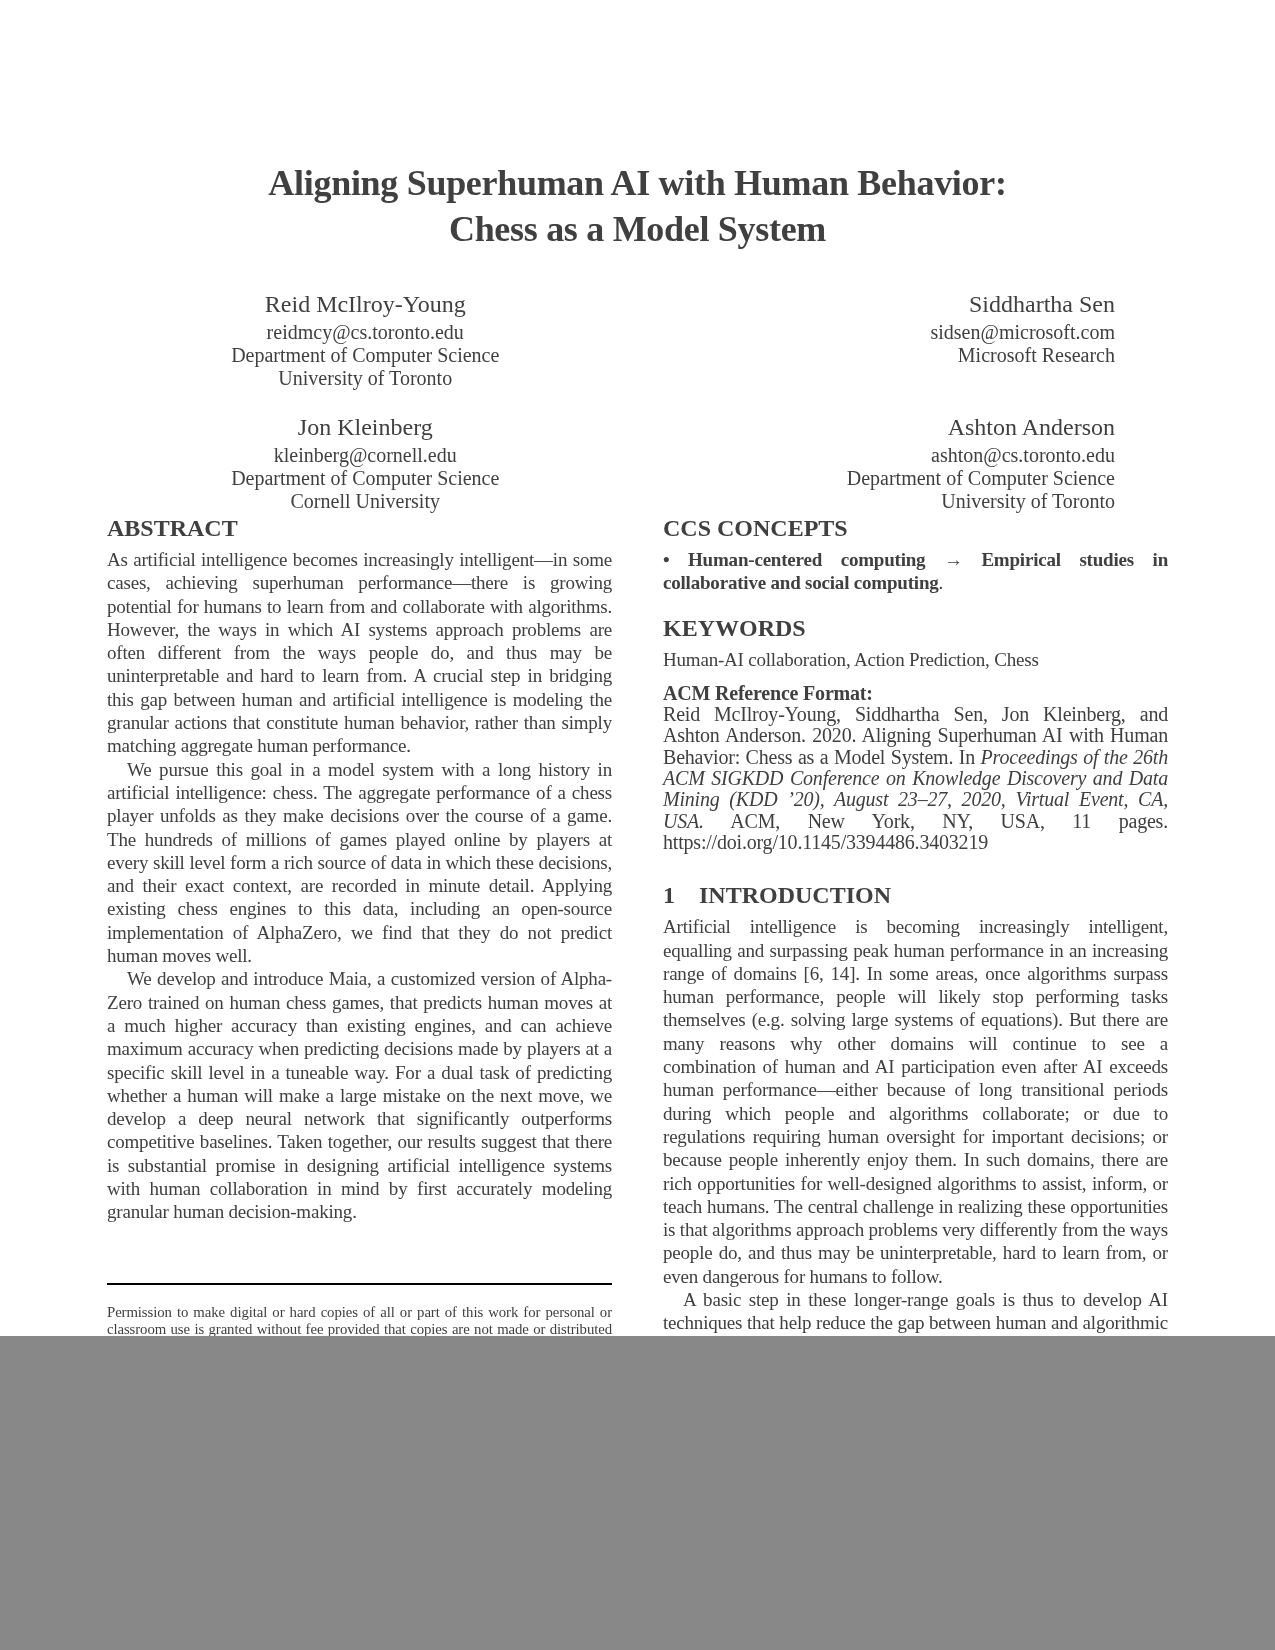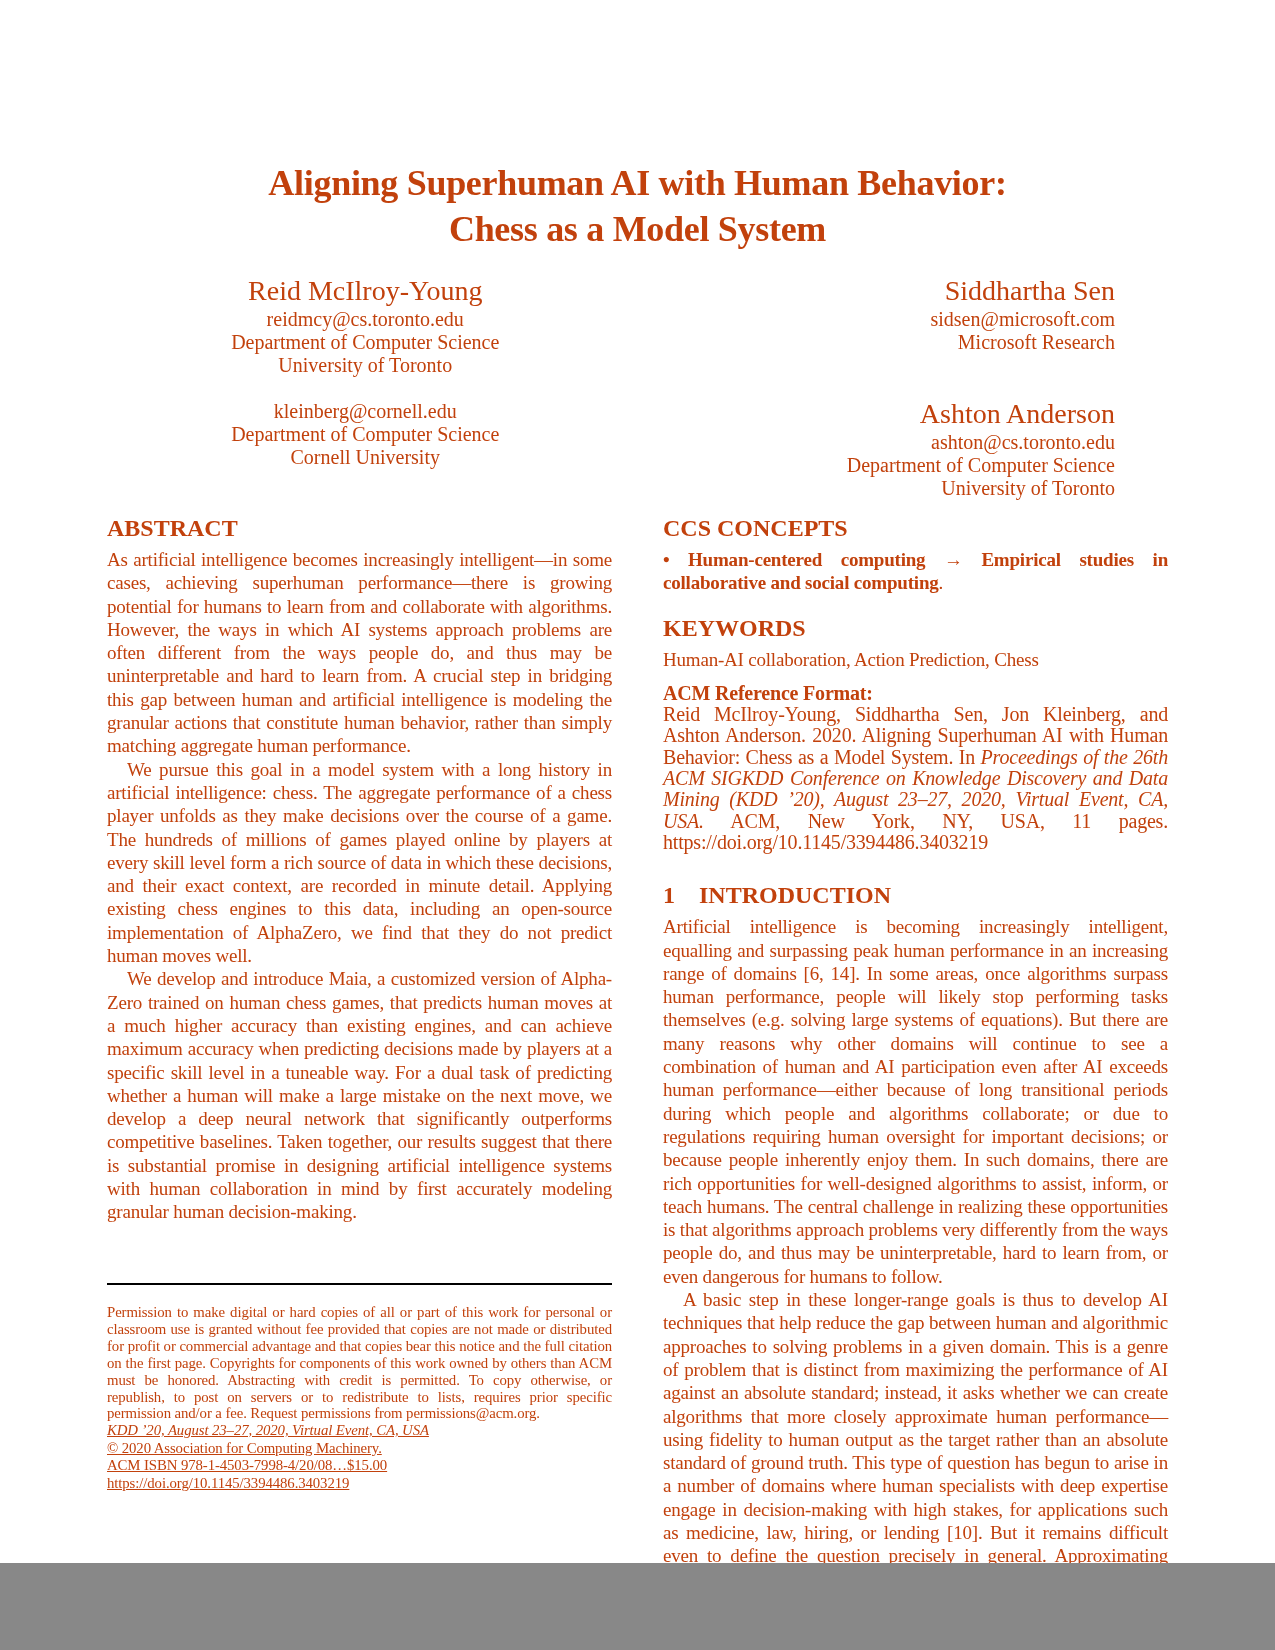--- a/index.html
+++ b/index.html
@@ -1,22 +1,22 @@
 <!DOCTYPE html>
 <html lang="en"><head>
 <meta charset="utf-8">
 <style>
   html, body { margin:0; padding:0; background:#888; }
   .page {
     position: relative;
     width: 1275px;
-    height: 1563px;
+    height: 1336px;
     margin: 0 auto;
     background: #ffffff;
-    color: #c2410c;
+    color: #404040;
     font-family: "Liberation Serif", "DejaVu Serif", serif;
     overflow: hidden;
   }
   
   .title-block {
     position: absolute;
     top: 160px;
     left: 0;
     width: 100%;
     text-align: center;
@@ -30,21 +30,21 @@
     position: absolute;
     left: 107px;
     width: 1061px;
     display: flex;
   }
   .authors-row.row1 { top: 277px; }
   .authors-row.row2 { top: 400px; }
   .author-cell { width: 50%; text-align: center; }
   .author-cell.cell-left  { transform: translateX(-7px); }
   .author-cell.cell-right { transform: translateX(-53px); text-align: right; }
-  .author-name  { font-size: 28px; line-height: 28px; margin-bottom: 3px; }
+  .author-name  { font-size: 24px; line-height: 28px; margin-bottom: 3px; margin-top: 13px; }
   .author-line  { font-size: 20px; line-height: 23px; }
   
   .col {
     position: absolute;
     top: 514px;
     width: 505px;
   }
   .col-left  { left: 107px; }
   .col-right { left: 663px; }
   .sec-heading {
@@ -121,20 +121,21 @@
     <div class="author-cell cell-right">
       <div class="author-name">Siddhartha Sen</div>
       <div class="author-line">sidsen@microsoft.com</div>
       <div class="author-line">Microsoft Research</div>
       <div class="author-line"></div>
     </div>
   </div>
 
   <div class="authors-row row2">
     <div class="author-cell cell-left">
+      <div class="author-name">Jon Kleinberg</div>
       <div class="author-line">kleinberg@cornell.edu</div>
       <div class="author-line">Department of Computer Science</div>
       <div class="author-line">Cornell University</div>
     </div>
     <div class="author-cell cell-right">
       <div class="author-name">Ashton Anderson</div>
       <div class="author-line">ashton@cs.toronto.edu</div>
       <div class="author-line">Department of Computer Science</div>
       <div class="author-line">University of Toronto</div>
     </div>

